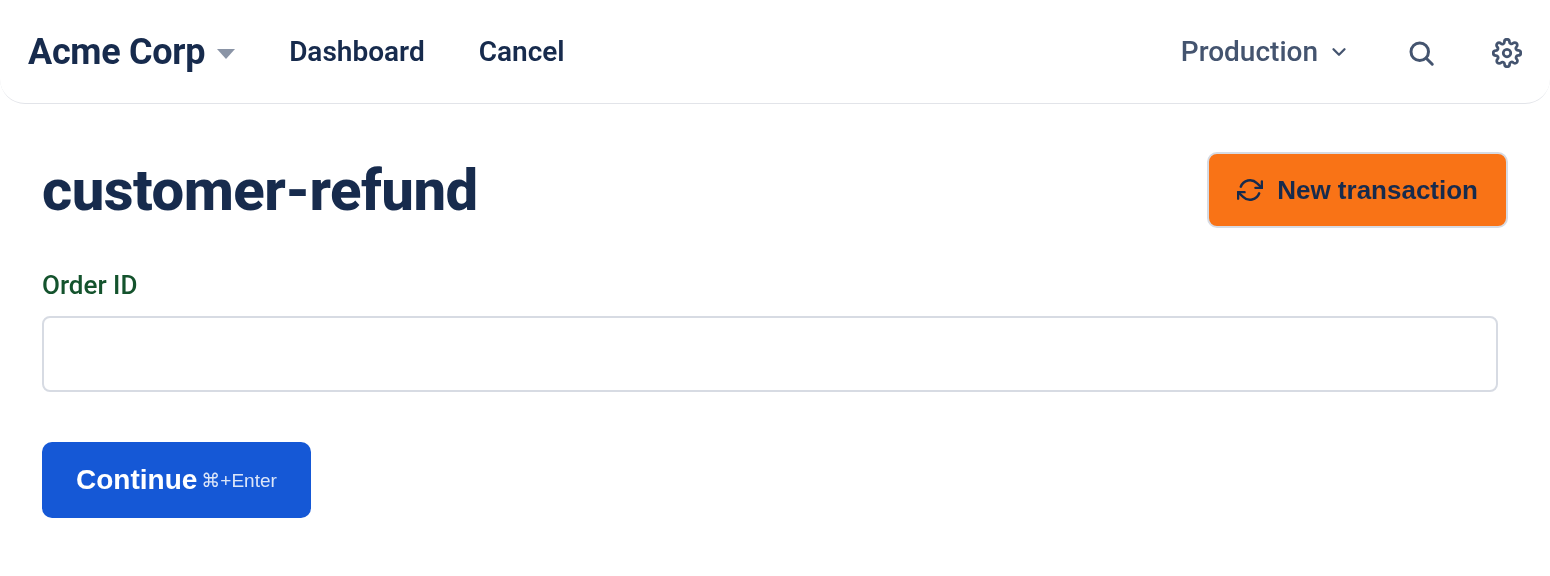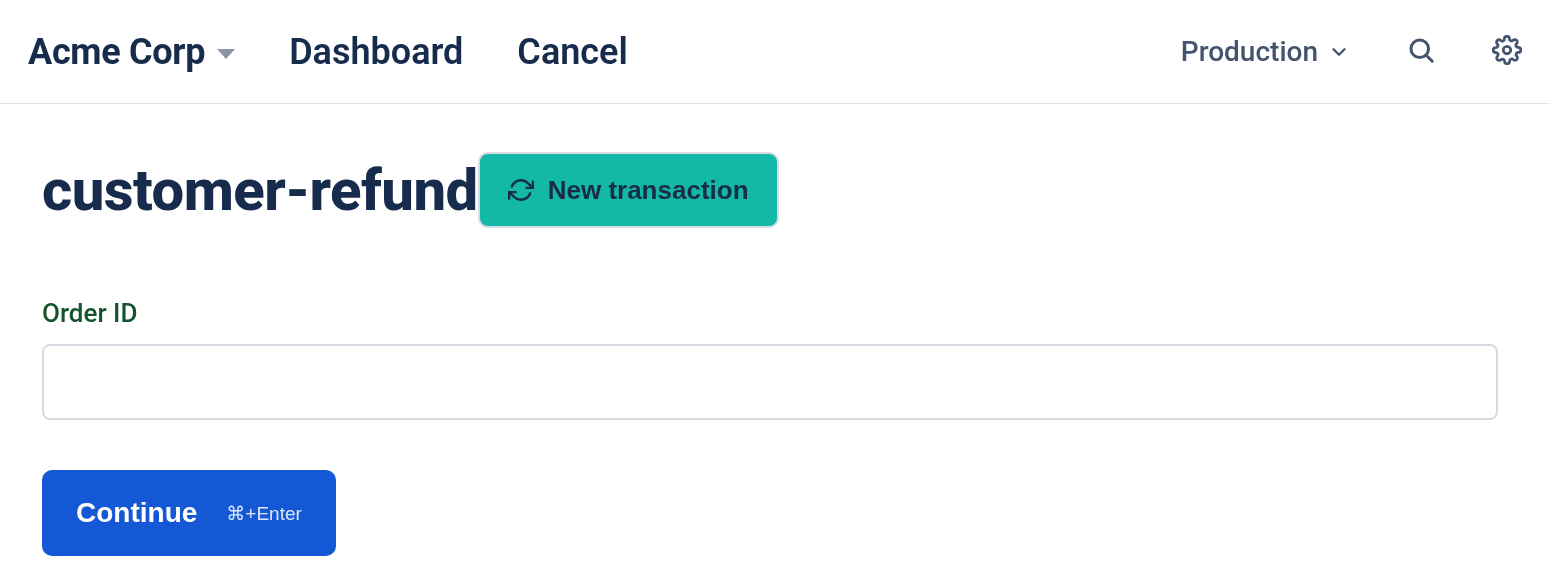--- a/index.html
+++ b/index.html
@@ -14,20 +14,21 @@
       width: 1550px;
     }
     
     .topnav {
       display: flex;
       align-items: center;
       justify-content: space-between;
       padding: 0 28px;
       height: 104px;
       border-bottom: 1px solid #e2e4e9;
+      border-radius: 25px;
     }
     .topnav-left {
       display: flex;
       align-items: center;
       gap: 54px;
     }
     .org-switcher {
       display: flex;
       align-items: center;
       gap: 12px;
@@ -41,28 +42,28 @@
     }
     .caret-down {
       width: 0;
       height: 0;
       border-left: 9px solid transparent;
       border-right: 9px solid transparent;
       border-top: 10px solid #8a94a6;
       margin-top: 4px;
     }
     .nav-link {
-      font-size: 36px;
+      font-size: 28px;
       font-weight: 600;
       color: #172b4d;
       cursor: pointer;
     }
     .topnav-right {
       display: flex;
-      align-items: flex-start;
+      align-items: flex-end;
       gap: 56px;
     }
     .env-switcher {
       display: flex;
       align-items: center;
       gap: 10px;
       cursor: pointer;
     }
     .env-label {
       font-size: 28px;
@@ -81,21 +82,22 @@
       cursor: pointer;
       color: #44546f;
     }
     
     .main {
       padding: 48px 42px 40px 42px;
     }
     .header-row {
       display: flex;
       align-items: center;
-      margin-bottom: 70px;
+      justify-content: space-between;
+      margin-bottom: 42px;
     }
     .page-title {
       font-size: 58px;
       font-weight: 800;
       color: #172b4d;
       letter-spacing: -0.5px;
     }
     .header-actions {
       display: flex;
       align-items: center;
@@ -106,21 +108,21 @@
       align-items: center;
       justify-content: center;
       gap: 14px;
       font-size: 26px;
       font-weight: 600;
       border-radius: 10px;
       padding: 0 28px;
       height: 76px;
       cursor: pointer;
       border: 2px solid #d7dbe3;
-      background: #14b8a6;
+      background: #f97316;
       color: #172b4d;
     }
     .btn .icon {
       display: inline-flex;
     }
     
     .field-label {
       font-size: 26px;
       font-weight: 500;
       color: #14532d;
@@ -137,26 +139,26 @@
       padding: 0 18px;
       color: #172b4d;
       background: #ffffff;
     }
     .form-actions {
       margin-top: 50px;
     }
     .btn-primary {
       display: inline-flex;
       align-items: center;
-      gap: 29px;
+      gap: 4px;
       background: #1558d6;
       color: #ffffff;
       border: none;
       border-radius: 10px;
-      height: 86px;
+      height: 76px;
       padding: 0 34px;
       font-size: 28px;
       font-weight: 700;
       cursor: pointer;
     }
     .kbd-hint {
       font-size: 19px;
       font-weight: 500;
       opacity: 0.85;
     }

